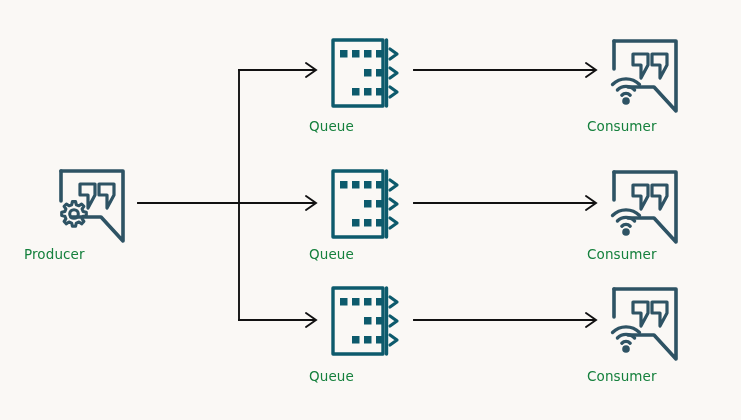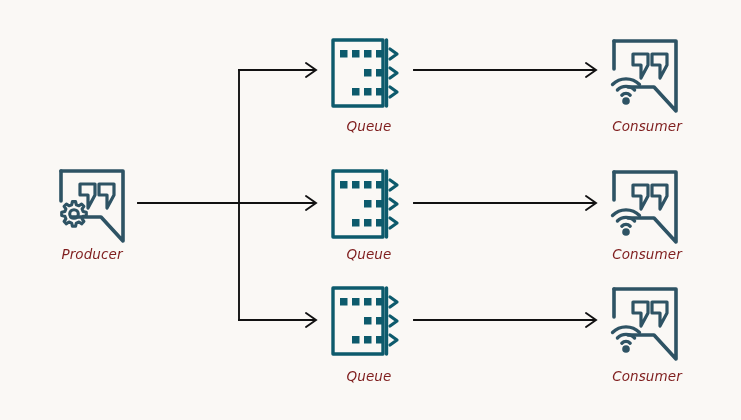--- a/index.html
+++ b/index.html
@@ -22,28 +22,26 @@
   #diagram-svg {
     position: absolute;
     left: 0;
     top: 0;
     width: 741px;
     height: 420px;
     display: block;
   }
   .node-label {
     position: absolute;
-    text-align: center;
     font-family: "DejaVu Sans", sans-serif;
     font-size: 13.5px;
-    color: #7f1d1d;
+    color: #15803d;
     letter-spacing: 0.1px;
     white-space: nowrap;
     line-height: 1;
-    font-style: italic;
   }
 </style>
 </head>
 <body>
 
 <div id="diagram-root">
 
   <svg id="diagram-svg" viewBox="0 0 741 420" xmlns="http://www.w3.org/2000/svg">
 
     <defs>
@@ -139,21 +137,21 @@
 
     <use href="#icon-queue" x="331" y="37"></use>
     <use href="#icon-queue" x="331" y="168"></use>
     <use href="#icon-queue" x="331" y="285"></use>
 
     <use href="#icon-consumer" x="610" y="37"></use>
     <use href="#icon-consumer" x="610" y="168"></use>
     <use href="#icon-consumer" x="610" y="285"></use>
   </svg>
 
-  <div class="node-label" style="left:32px; top:248px; width:120px;">Producer</div>
+  <div class="node-label" style="left:24px; top:248px; width:120px;">Producer</div>
 
   <div class="node-label" style="left:309px; top:120px; width:120px;">Queue</div>
   <div class="node-label" style="left:309px; top:248px; width:120px;">Queue</div>
   <div class="node-label" style="left:309px; top:370px; width:120px;">Queue</div>
 
   <div class="node-label" style="left:587px; top:120px; width:120px;">Consumer</div>
   <div class="node-label" style="left:587px; top:248px; width:120px;">Consumer</div>
   <div class="node-label" style="left:587px; top:370px; width:120px;">Consumer</div>
 
 </div>

